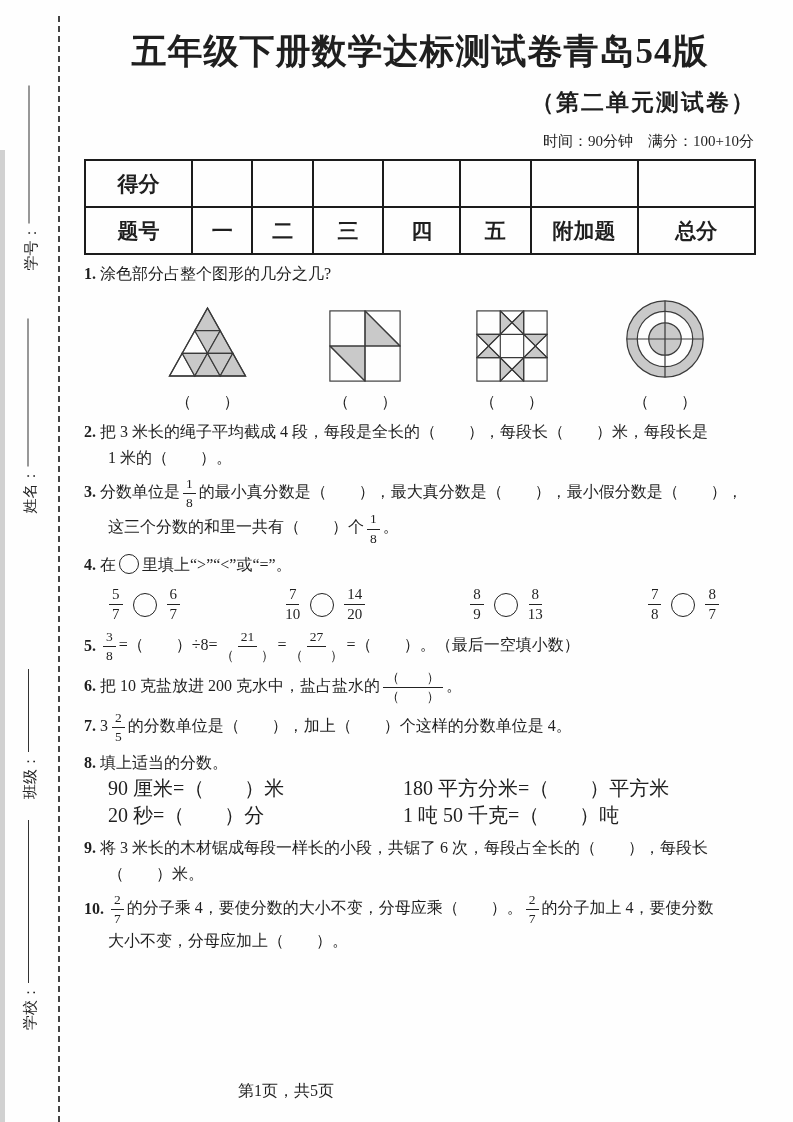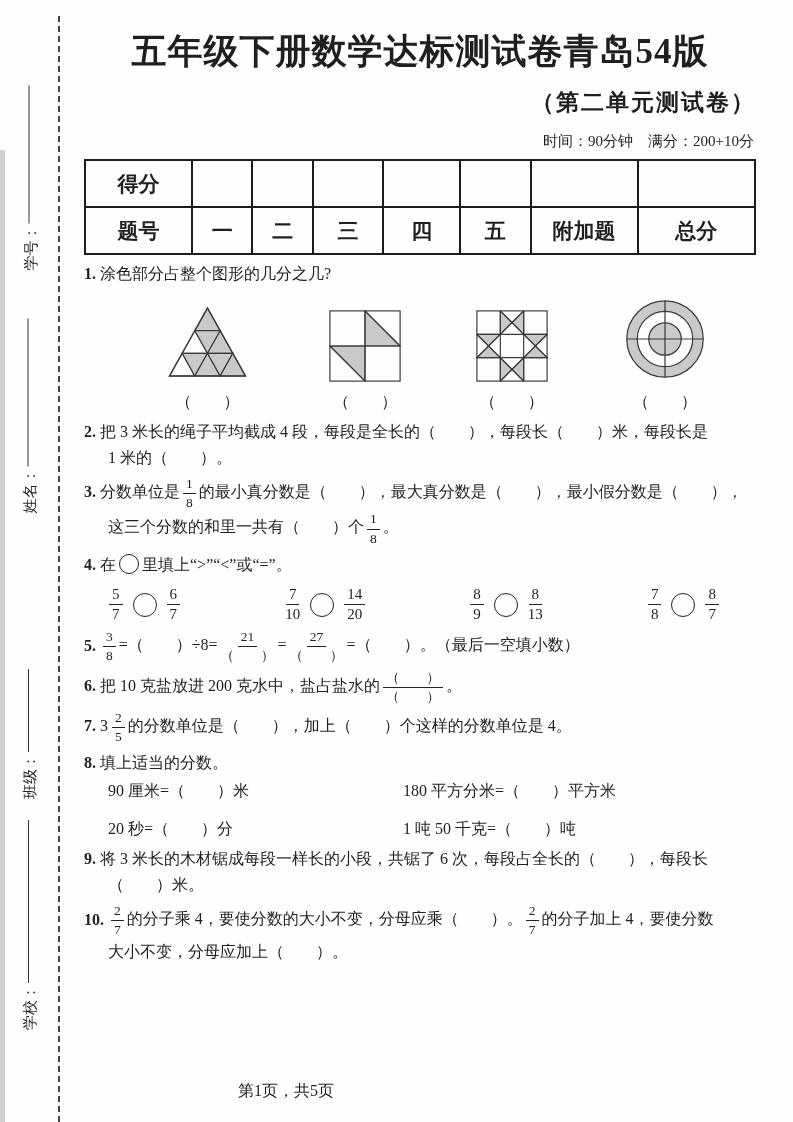--- a/index.html
+++ b/index.html
@@ -40,22 +40,22 @@
   .frac .den{padding-top:2px;}
   .whole{margin-right:1px;}
 
   .inline-circle{display:inline-block;width:18px;height:18px;border:1.6px solid #222;
                  border-radius:50%;vertical-align:-4px;margin:0 3px;}
   .cmp-row{display:flex;justify-content:space-between;margin:10px 34px 4px 22px;}
   .cmp{display:flex;align-items:center;}
   .cmp-circle{width:22px;height:22px;border:1.7px solid #222;border-radius:50%;margin:0 7px;}
   .cmp .frac{font-size:15px;}
 
-  .q8-grid{display:grid;grid-template-columns:295px 1fr;row-gap:17px;padding-left:24px;
-           font-size:16px;margin-top:6px;}
+  .q8-grid{display:grid;grid-template-columns:295px 1fr;row-gap:0;padding-left:24px;
+           font-size:20px;}
 
   .footer{position:absolute;bottom:20px;left:238px;font-size:16px;}
   svg .ln{stroke:#3a3a3a;stroke-width:1.3;fill:none;}
   svg .sh{fill:#c9c9c9;stroke:#3a3a3a;stroke-width:1.2;}
   svg .wh{fill:none;stroke:#3a3a3a;stroke-width:1.2;}
   svg .shf{fill:#c9c9c9;stroke:#3a3a3a;stroke-width:1.3;}
   svg .whf{fill:#fefefe;stroke:#3a3a3a;stroke-width:1.3;}
 </style>
 </head>
 <body>
@@ -77,21 +77,21 @@
     <span class="fill-line"></span>
   </div>
   <div class="v-field vf-4">
     <span>学校：</span>
     <span class="fill-line"></span>
   </div>
 
   <div class="content">
     <div class="title">五年级下册数学达标测试卷青岛54版</div>
     <div class="subtitle">（第二单元测试卷）</div>
-    <div class="meta">时间：90分钟　满分：200+10分</div>
+    <div class="meta">时间：90分钟　满分：100+10分</div>
 
     <table class="score">
       <colgroup>
         <col style="width:16%">
           <col style="width:9%">
           <col style="width:9%">
           <col style="width:10.5%">
         <col style="width:11.5%">
           <col style="width:10.5%">
           <col style="width:16%">

